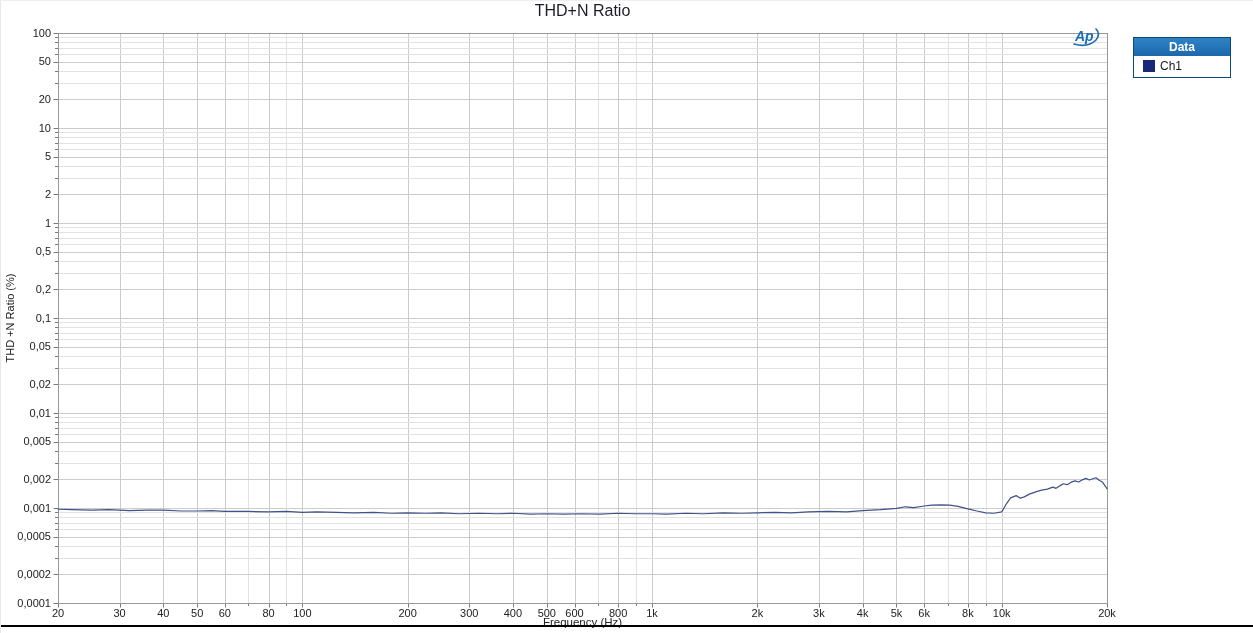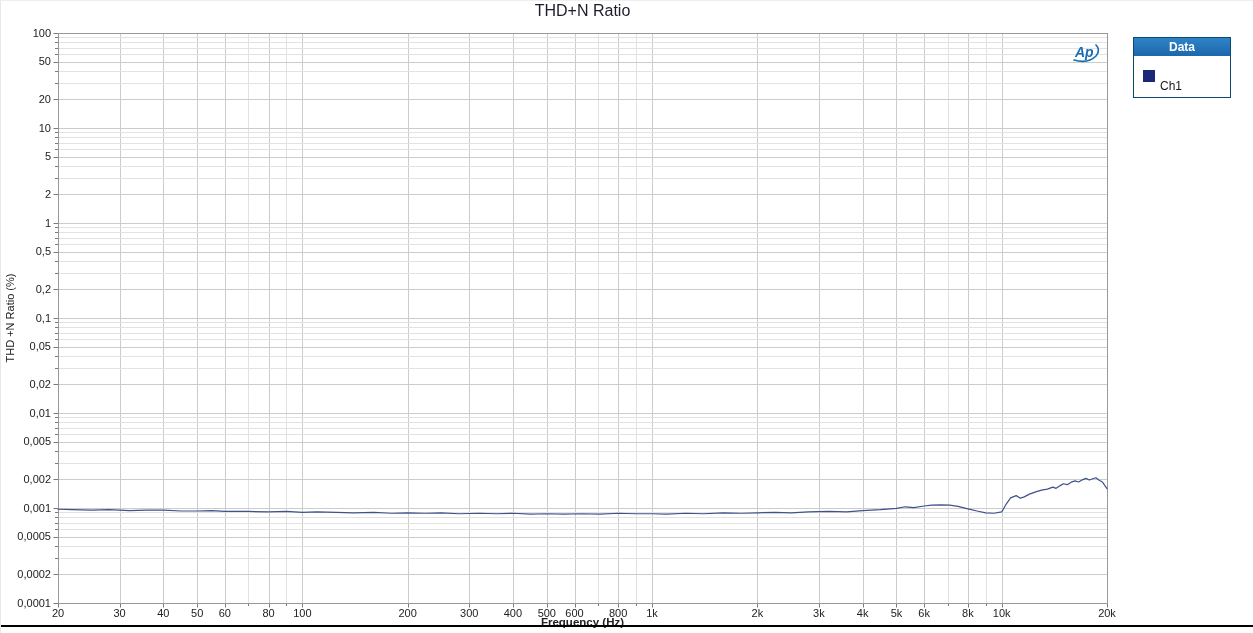--- a/index.html
+++ b/index.html
@@ -17,36 +17,36 @@
     position:absolute; top:14px; left:57px; width:1048px; text-align:right;
     font-size:11.5px; color:#111;
   }
   .y-axis-label {
     position:absolute; left:9px; top:317px;
     transform:translate(-50%,-50%) rotate(-90deg);
     font-size:11px; color:#222; white-space:nowrap;
   }
   .x-axis-label {
     position:absolute; top:615px; left:57px; width:1049px; text-align:center;
-    font-size:11.5px; color:#222;font-weight:bold;
+    font-size:11.5px; color:#222;
   }
   svg.chart { position:absolute; left:0; top:0; }
-  .ap-logo { position:absolute; left:1070px; top:40px; width:34px; height:24px; }
+  .ap-logo { position:absolute; left:1070px; top:24px; width:34px; height:24px; }
   .legend {
     position:absolute; left:1132px; top:36px; width:98px;
     border:1px solid #0c4a6e; background:#fff;
   }
   .legend-header {
     height:18px; line-height:18px; text-align:center;
     background:linear-gradient(#2e83c6,#1d67ab);
     color:#fff; font-weight:bold; font-size:12px;
   }
   .legend-row { display:flex; align-items:center; gap:5px; padding:3px 6px 4px 9px; }
   .legend-swatch { width:12px; height:12px; flex:0 0 auto; }
-  .legend-label { font-size:12px; color:#1a1a1a;margin-top:20px; }
+  .legend-label { font-size:12px; color:#1a1a1a; }
   .bottom-rule { position:absolute; left:0; top:624px; width:1253px; height:2px; background:#000; }
 </style>
 </head>
 <body>
 
 <div class="screen">
 
   <div class="chart-title">THD+N Ratio</div>
 
   <svg class="chart" id="chart-svg" width="1253" height="633">

